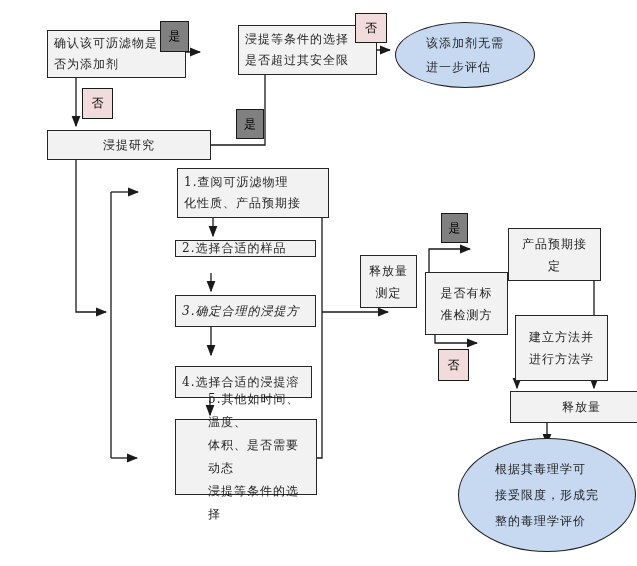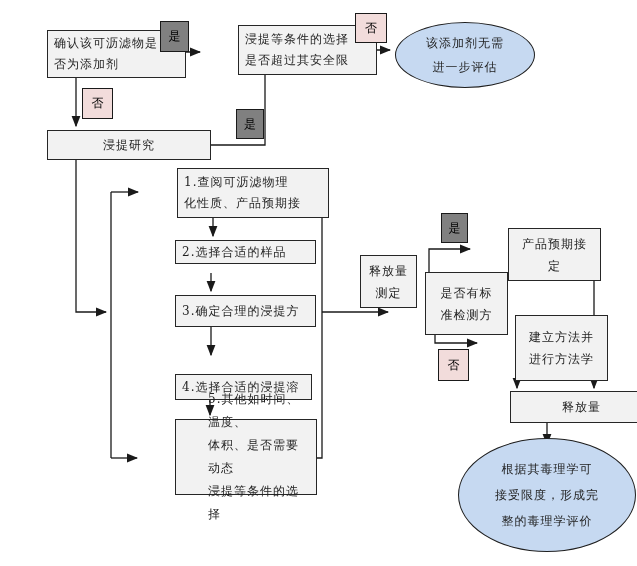--- a/index.html
+++ b/index.html
@@ -29,21 +29,21 @@
   .node.center{justify-content:center;text-align:center;}
   .node.lh22{line-height:22px;}
   .node.lh23{line-height:23px;padding-left:32px;}
   .ellipse{
     position:absolute;
     background:var(--ellipse-fill,#c6d9f1);
     border:1.5px solid #1f1f1f;
     border-radius:50%;
     box-sizing:border-box;
     display:flex;align-items:center;justify-content:center;
-    text-align:center;
+    text-align:left;
     white-space:pre-line;
     letter-spacing:1px;
     line-height:24px;
   }
   .ellipse.big{line-height:26px;}
   .tag{
     position:absolute;
     border:1px solid #1a1a1a;
     box-sizing:border-box;
     display:flex;align-items:center;justify-content:center;
@@ -99,25 +99,25 @@
 
   <div class="tag no" style="left:82px;top:88px;width:31px;height:31px;">否</div>
 
   <div class="node center" style="left:13px;top:130px;width:164px;height:30px;">浸提研究</div>
 
   <div class="tag yes" style="left:236px;top:109px;width:28px;height:30px;">是</div>
 
   <div class="node" style="left:143px;top:168px;width:152px;height:50px;">1.查阅可沥滤物理
 化性质、产品预期接</div>
 
-  <div class="node" style="left:141px;top:240px;width:141px;height:24px;">2.选择合适的样品</div>
+  <div class="node" style="left:141px;top:240px;width:141px;height:17px;">2.选择合适的样品</div>
 
-  <div class="node" style="left:141px;top:295px;width:141px;height:32px;">3.确定合理的浸提方</div>
+  <div class="node" style="left:141px;top:295px;width:141px;height:32px;font-style:italic;">3.确定合理的浸提方</div>
 
-  <div class="node" style="left:141px;top:374px;width:137px;height:26px;">4.选择合适的浸提溶</div>
+  <div class="node" style="left:141px;top:366px;width:137px;height:32px;">4.选择合适的浸提溶</div>
 
   <div class="node lh23" style="left:141px;top:419px;width:142px;height:76px;">5.其他如时间、温度、
 体积、是否需要动态
 浸提等条件的选择</div>
 
   <div class="node center lh22" style="left:326px;top:255px;width:57px;height:53px;">释放量
 测定</div>
 
   <div class="node center lh22" style="left:391px;top:272px;width:83px;height:63px;">是否有标
 准检测方</div>

